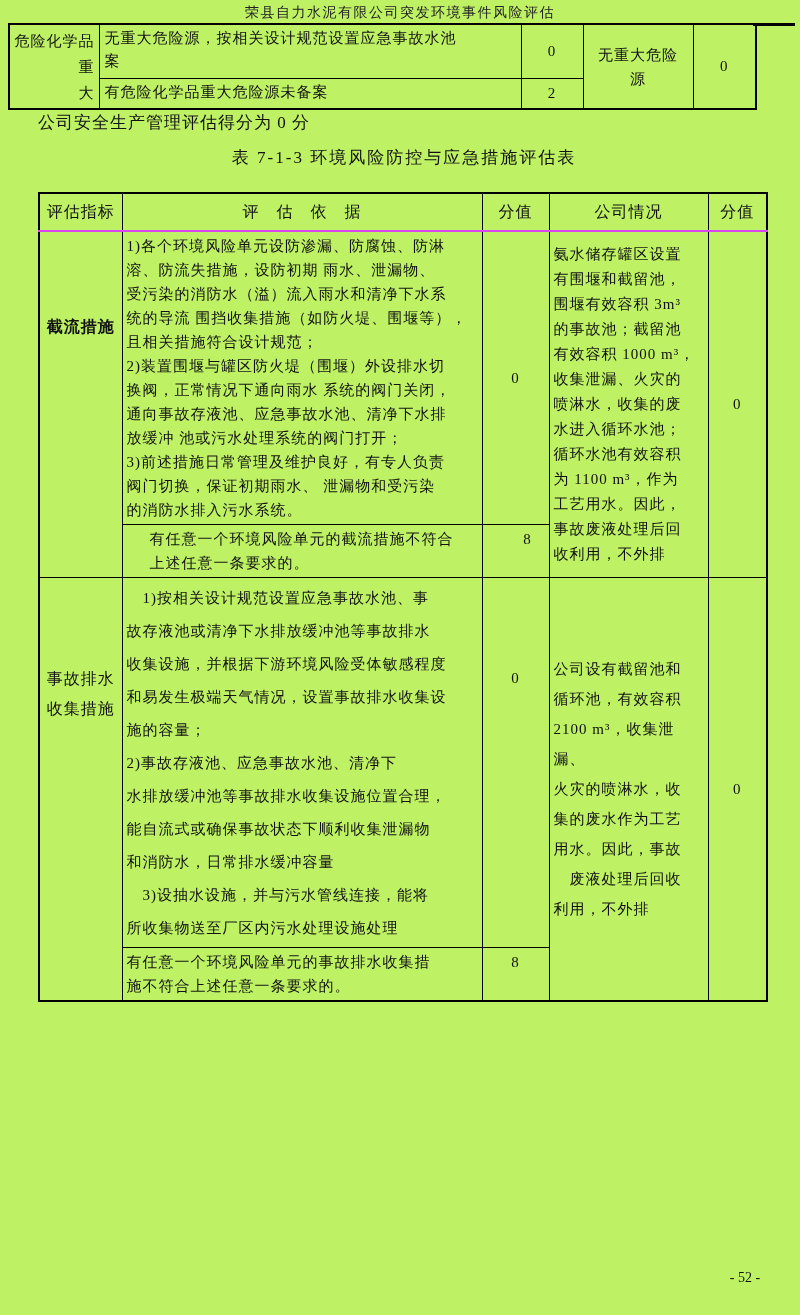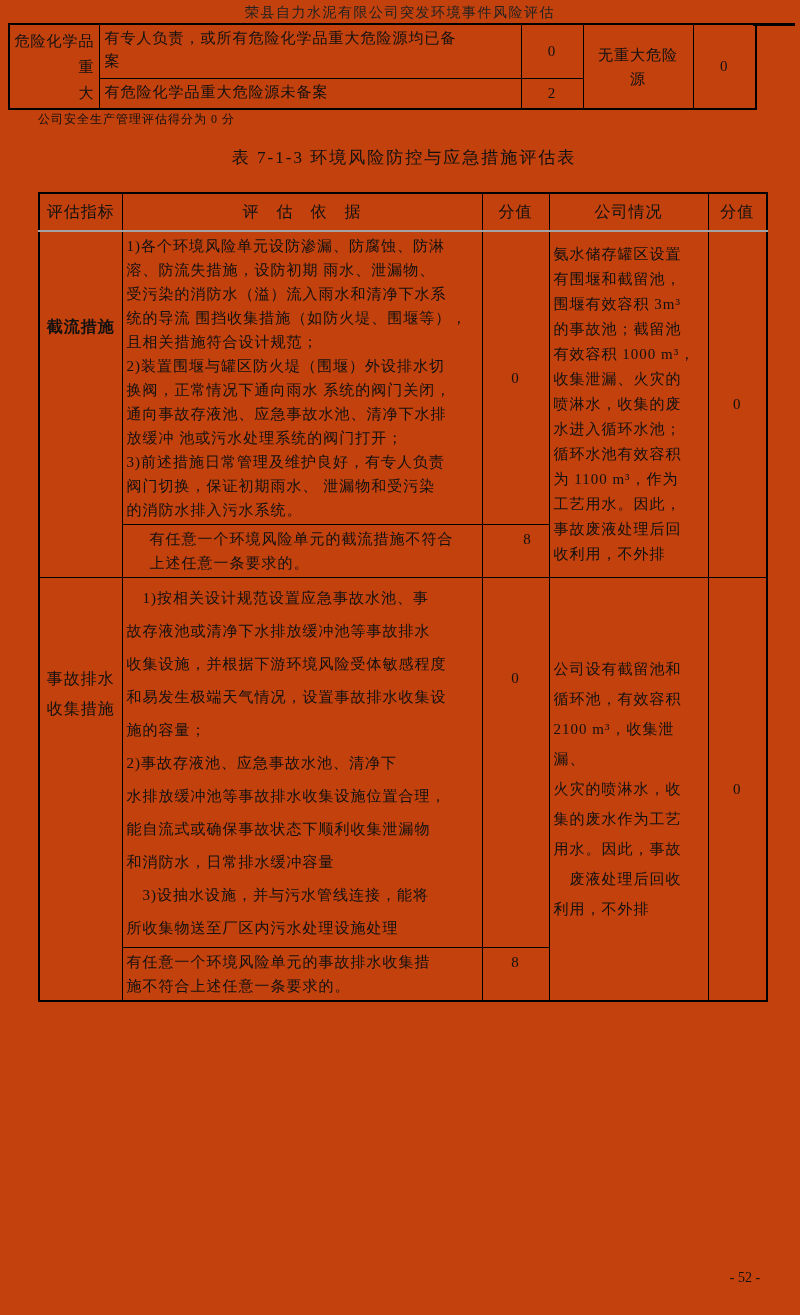--- a/index.html
+++ b/index.html
@@ -2,21 +2,21 @@
 <html><head>
 <meta charset="utf-8">
 <style>
   * { margin: 0; padding: 0; box-sizing: border-box; }
   html, body { background: #888; }
   .page {
     position: relative;
     width: 800px;
     height: 1315px;
     margin: 0 auto;
-    background: #c2410c;
+    background: #bef264;
     font-family: "Liberation Serif", "DejaVu Serif", serif;
     color: #111;
     overflow: hidden;
   }
   .pre { white-space: pre-line; }
 
   .doc-header {
     position: absolute;
     top: 4px; left: 0; width: 100%;
     text-align: center;
@@ -57,38 +57,38 @@
     padding-right: 4px;
   }
   .top-tbl .t-crit { vertical-align: top; line-height: 23px; padding-left: 5px; }
   .top-tbl .t-score { text-align: center; }
   .top-tbl .t-status { text-align: center; line-height: 24px; }
 
   
   .summary {
     position: absolute;
     left: 38px; top: 111px;
-    font-size: 12px;
+    font-size: 17px;
     letter-spacing: 1px;
   }
   .tbl-title {
     position: absolute;
     top: 146px; left: 4px; width: 100%;
     text-align: center;
     font-size: 17px;
     letter-spacing: 2px;
   }
 
   
   .main-tbl { left: 38px; top: 192px; width: 728px; border: 2px solid #000; }
   .main-tbl .m-head td {
     height: 38px;
     text-align: center;
     font-size: 16px;
-    border-bottom: 2px solid #a3a3a3;
+    border-bottom: 2px solid #d946ef;
   }
   .main-tbl .m-r1a > td { height: 290px; }
   .main-tbl .m-r1b > td { height: 50px; padding-left: 27px; }
   .main-tbl .m-r2a > td { height: 370px; }
   .main-tbl .m-r2b > td { height: 50px; }
 
   .main-tbl .m-ind {
     text-align: center;
     vertical-align: top;
     font-size: 16px;
@@ -135,21 +135,21 @@
         <col style="width:422px">
         <col style="width:62px">
         <col style="width:110px">
         <col style="width:63px">
     </colgroup>
     <tbody>
       <tr class="t-row-a">
         <td rowspan="2" class="t-label pre">危险化学品
 重
 大</td>
-        <td class="t-crit pre">有专人负责，或所有危险化学品重大危险源均已备
+        <td class="t-crit pre">无重大危险源，按相关设计规范设置应急事故水池
 案</td>
         <td class="t-score">0</td>
         <td rowspan="2" class="t-status pre">无重大危险
 源</td>
         <td rowspan="2" class="t-score">0</td>
       </tr>
       <tr class="t-row-b">
         <td class="t-crit">有危险化学品重大危险源未备案</td>
         <td class="t-score">2</td>
       </tr>

